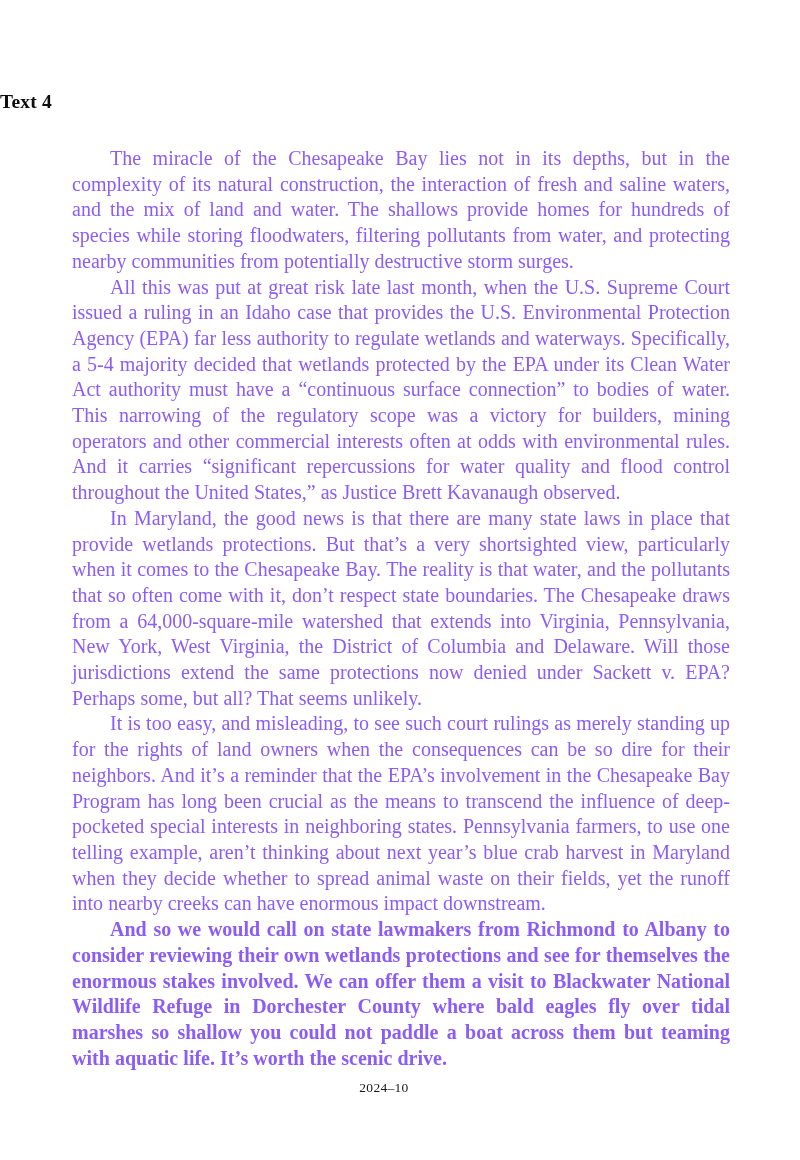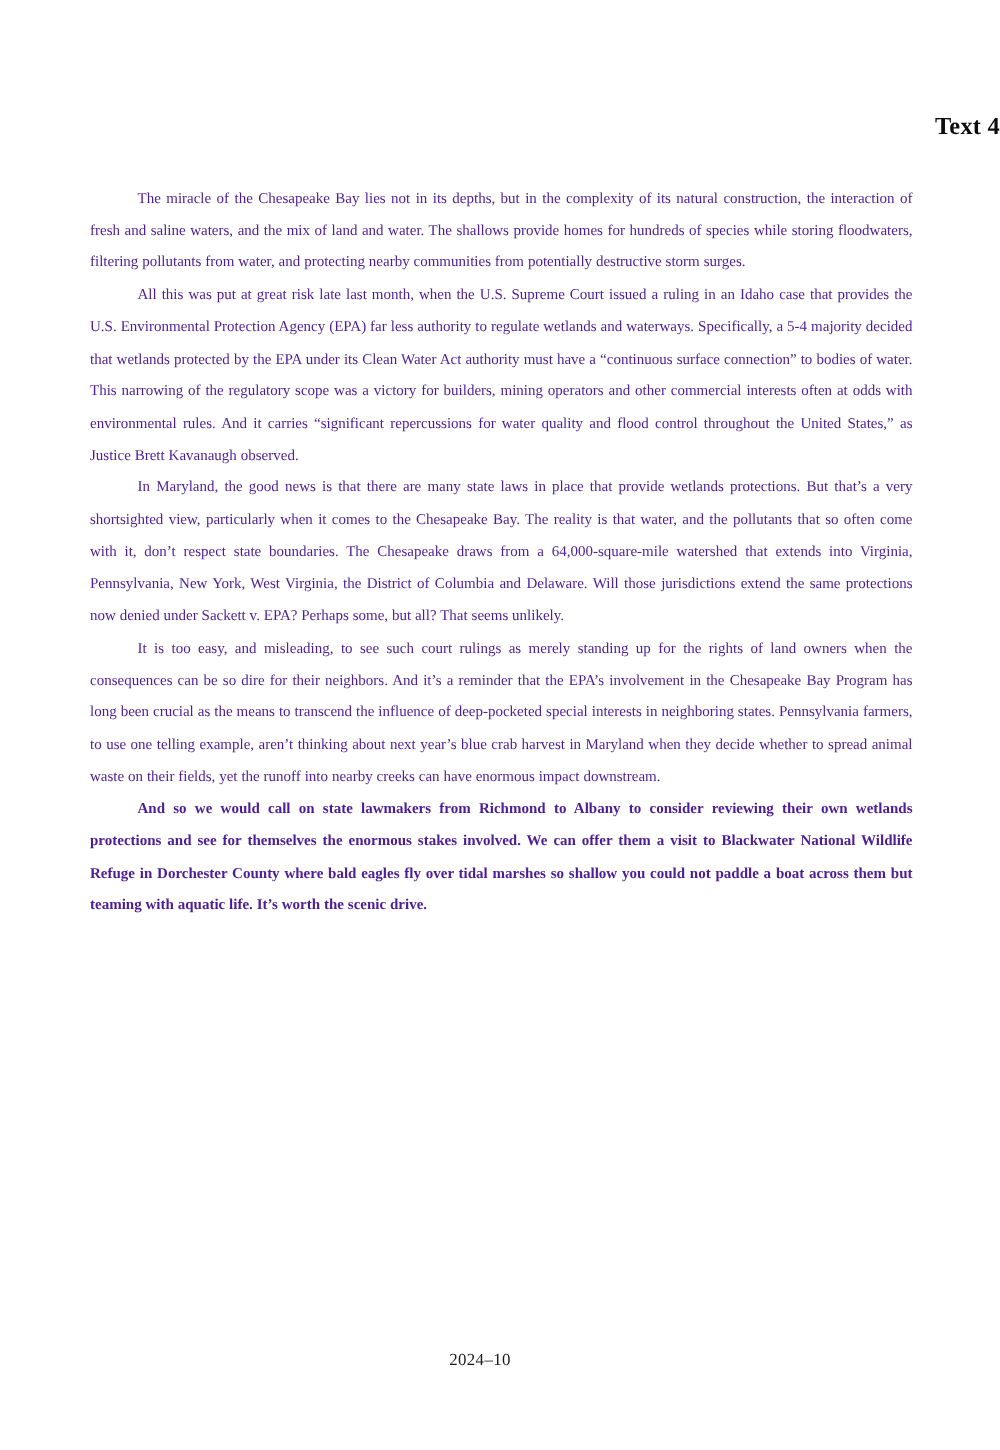--- a/index.html
+++ b/index.html
@@ -21,40 +21,40 @@
     width: 800px;
     height: 1160px;
     background: #ffffff;
     box-sizing: border-box;
   }
   .page-title {
     position: absolute;
     top: 91px;
     left: 0;
     width: 800px;
-    text-align: right;
+    text-align: left;
     font-size: 19.5px;
     font-weight: bold;
     letter-spacing: 0.2px;
     color: #0d0d0d;
   }
   .body-text {
     position: absolute;
     top: 146px;
     left: 72px;
     width: 658px;
   }
   .para {
     margin: 0 0 0 0;
     text-indent: 38px;
     text-align: justify;
     text-justify: inter-word;
-    font-size: 12px;
+    font-size: 20px;
     line-height: 25.7px;
-    color: #4c1d95;
+    color: #8b5cf6;
     word-spacing: 0.1px;
   }
   .para:last-of-type {
     margin-bottom: 0;
     font-weight: bold;
   }
   .page-footer {
     position: absolute;
     top: 1080px;
     left: 0;

